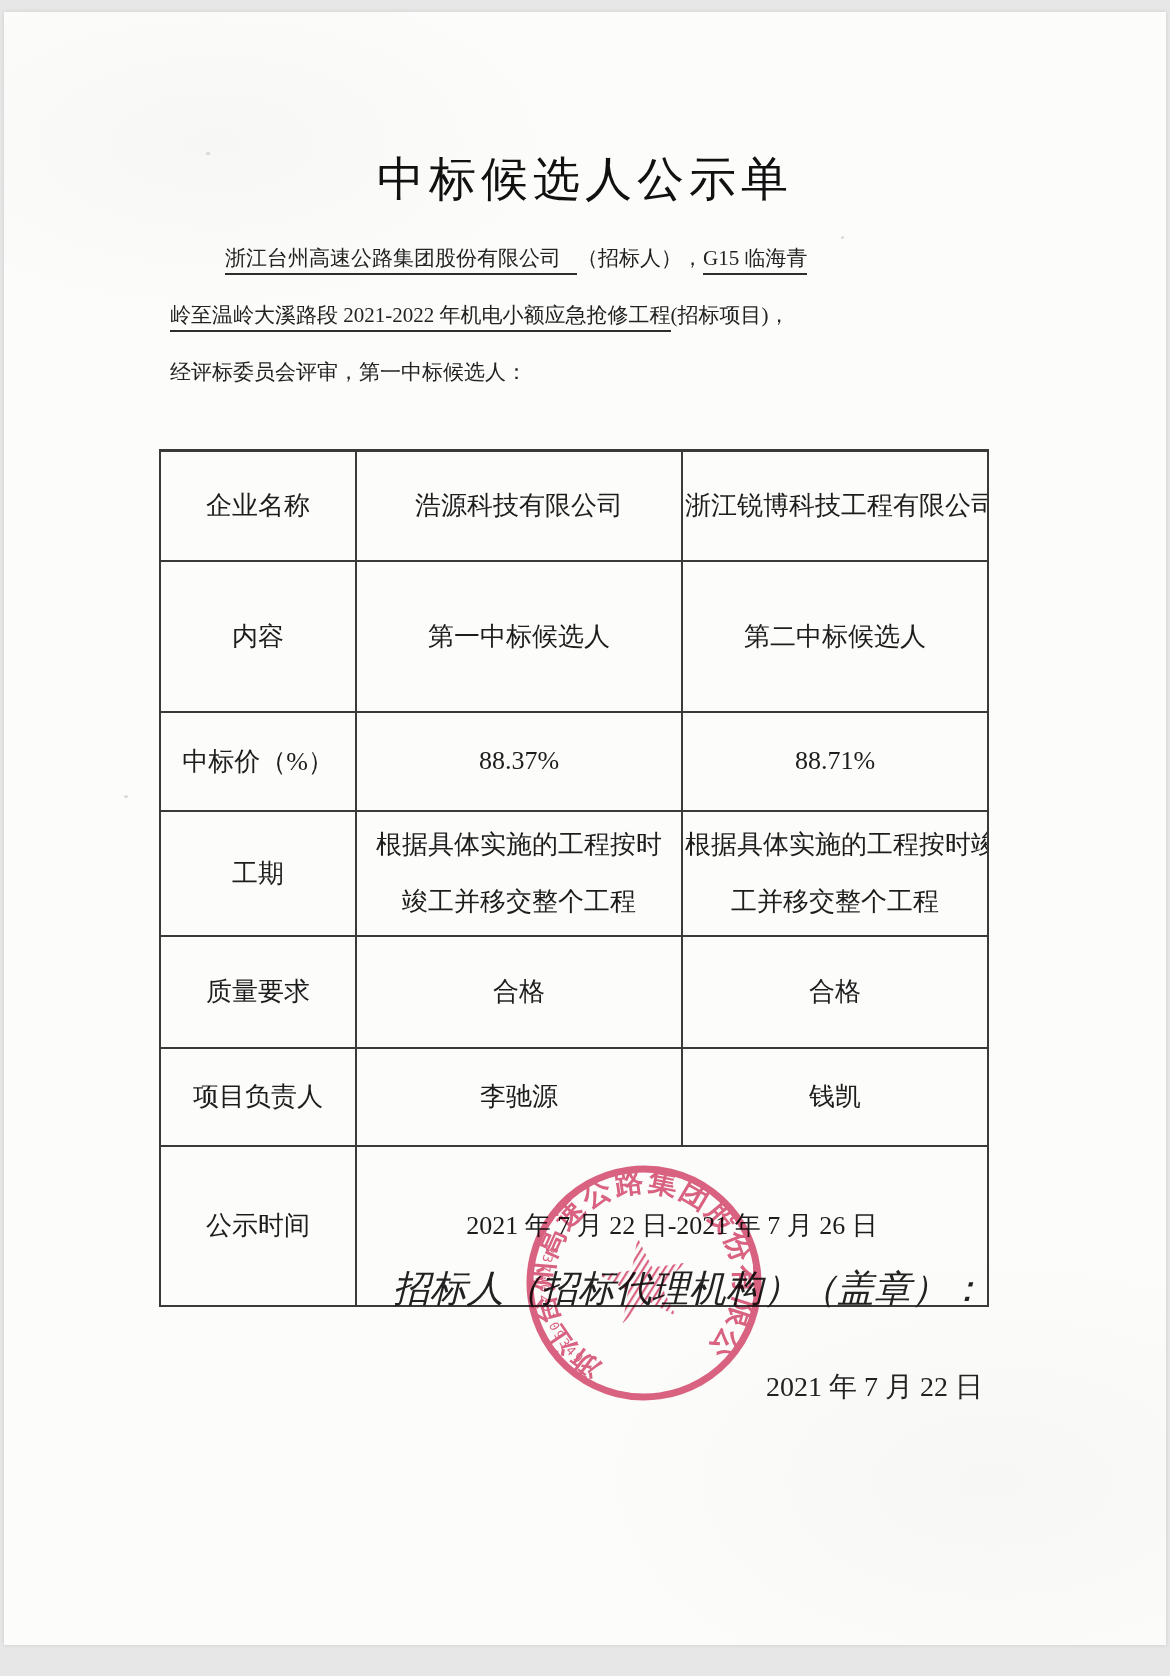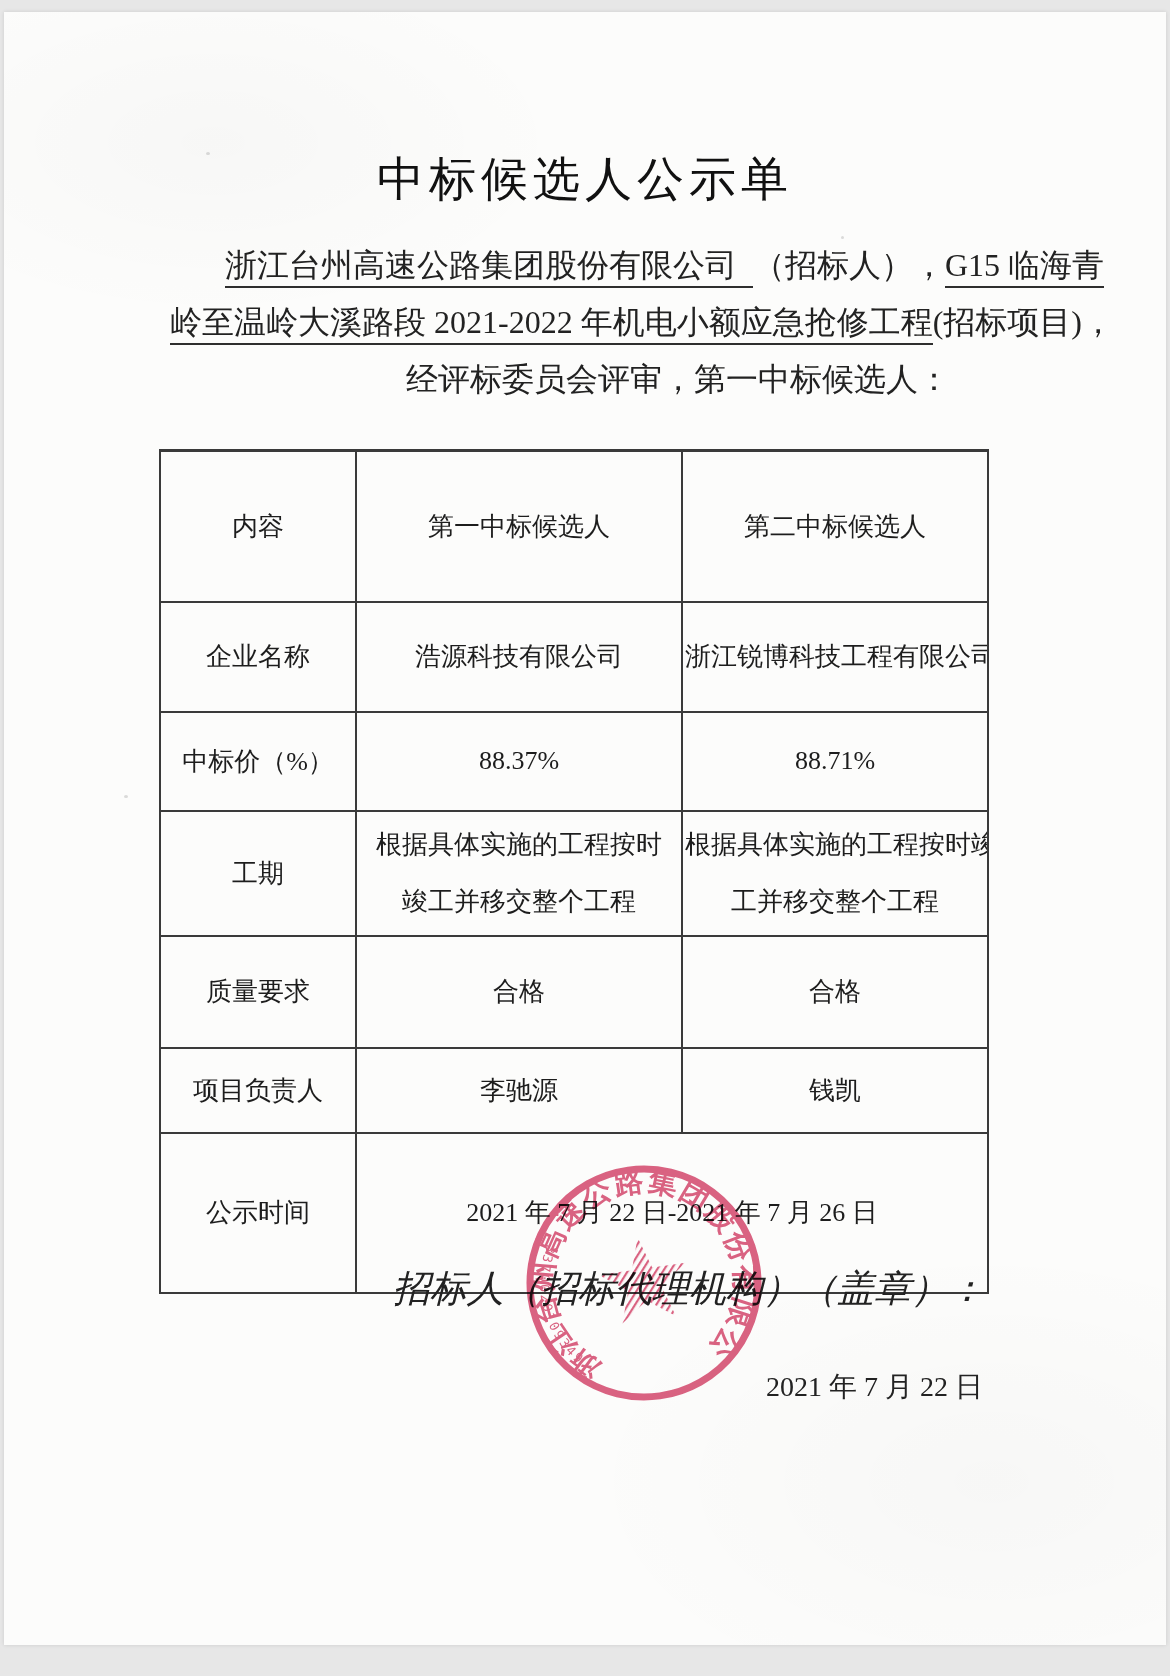--- a/index.html
+++ b/index.html
@@ -28,23 +28,22 @@
     font-family: "Liberation Sans", "DejaVu Sans", sans-serif;
     font-weight: 400;
     font-size: 47px;
     letter-spacing: 5px;
     color: #111;
   }
   .intro {
     position: absolute;
     left: 166px; top: 232px;
     width: 780px;
-    font-size: 32px;
+    font-size: 21px;
     color: #222;
-    text-align: right;
   }
   .intro-line { height: 36px; margin-bottom: 21px; white-space: nowrap; }
   .indent { display: inline-block; width: 55px; }
   .u {
     border-bottom: 2px solid #2e2e2e;
     padding-bottom: 3px;
   }
   .u-pad { padding-right: 16px; }
   .tbl-wrap {
     position: absolute;
@@ -112,29 +111,29 @@
   </div>
 
   <div class="tbl-wrap">
     <table class="bid">
       <colgroup>
         <col style="width:196px">
         <col style="width:326px">
         <col style="width:306px">
       </colgroup>
       <tbody>
-          <tr style="height:151px">
+          <tr style="height:110px">
+        <td class="nowrap">企业名称</td>
+        <td class="nowrap">浩源科技有限公司</td>
+        <td class="nowrap">浙江锐博科技工程有限公司</td>
+      </tr>
+      <tr style="height:151px">
         <th class="nowrap">内容</th>
         <th class="nowrap">第一中标候选人</th>
         <th class="nowrap">第二中标候选人</th>
-      </tr>
-      <tr style="height:110px">
-        <td class="nowrap">企业名称</td>
-        <td class="nowrap">浩源科技有限公司</td>
-        <td class="nowrap">浙江锐博科技工程有限公司</td>
       </tr>
       <tr style="height:99px">
         <td class="nowrap">中标价（%）</td>
         <td class="nowrap">88.37%</td>
         <td class="nowrap">88.71%</td>
       </tr>
       <tr style="height:125px">
         <td class="nowrap">工期</td>
         <td>
           <span class="dur-line">根据具体实施的工程按时</span>
@@ -143,21 +142,21 @@
         <td>
           <span class="dur-line">根据具体实施的工程按时竣</span>
           <span class="dur-line">工并移交整个工程</span>
         </td>
       </tr>
       <tr style="height:112px">
         <td class="nowrap">质量要求</td>
         <td class="nowrap">合格</td>
         <td class="nowrap">合格</td>
       </tr>
-      <tr style="height:85px">
+      <tr style="height:98px">
         <td class="nowrap">项目负责人</td>
         <td class="nowrap">李驰源</td>
         <td class="nowrap">钱凯</td>
       </tr>
       <tr style="height:160px">
         <td class="nowrap">公示时间</td>
         <td colspan="2" class="nowrap">2021 年 7 月 22 日-2021 年 7 月 26 日</td>
       </tr>
     </tbody>
       </table>

